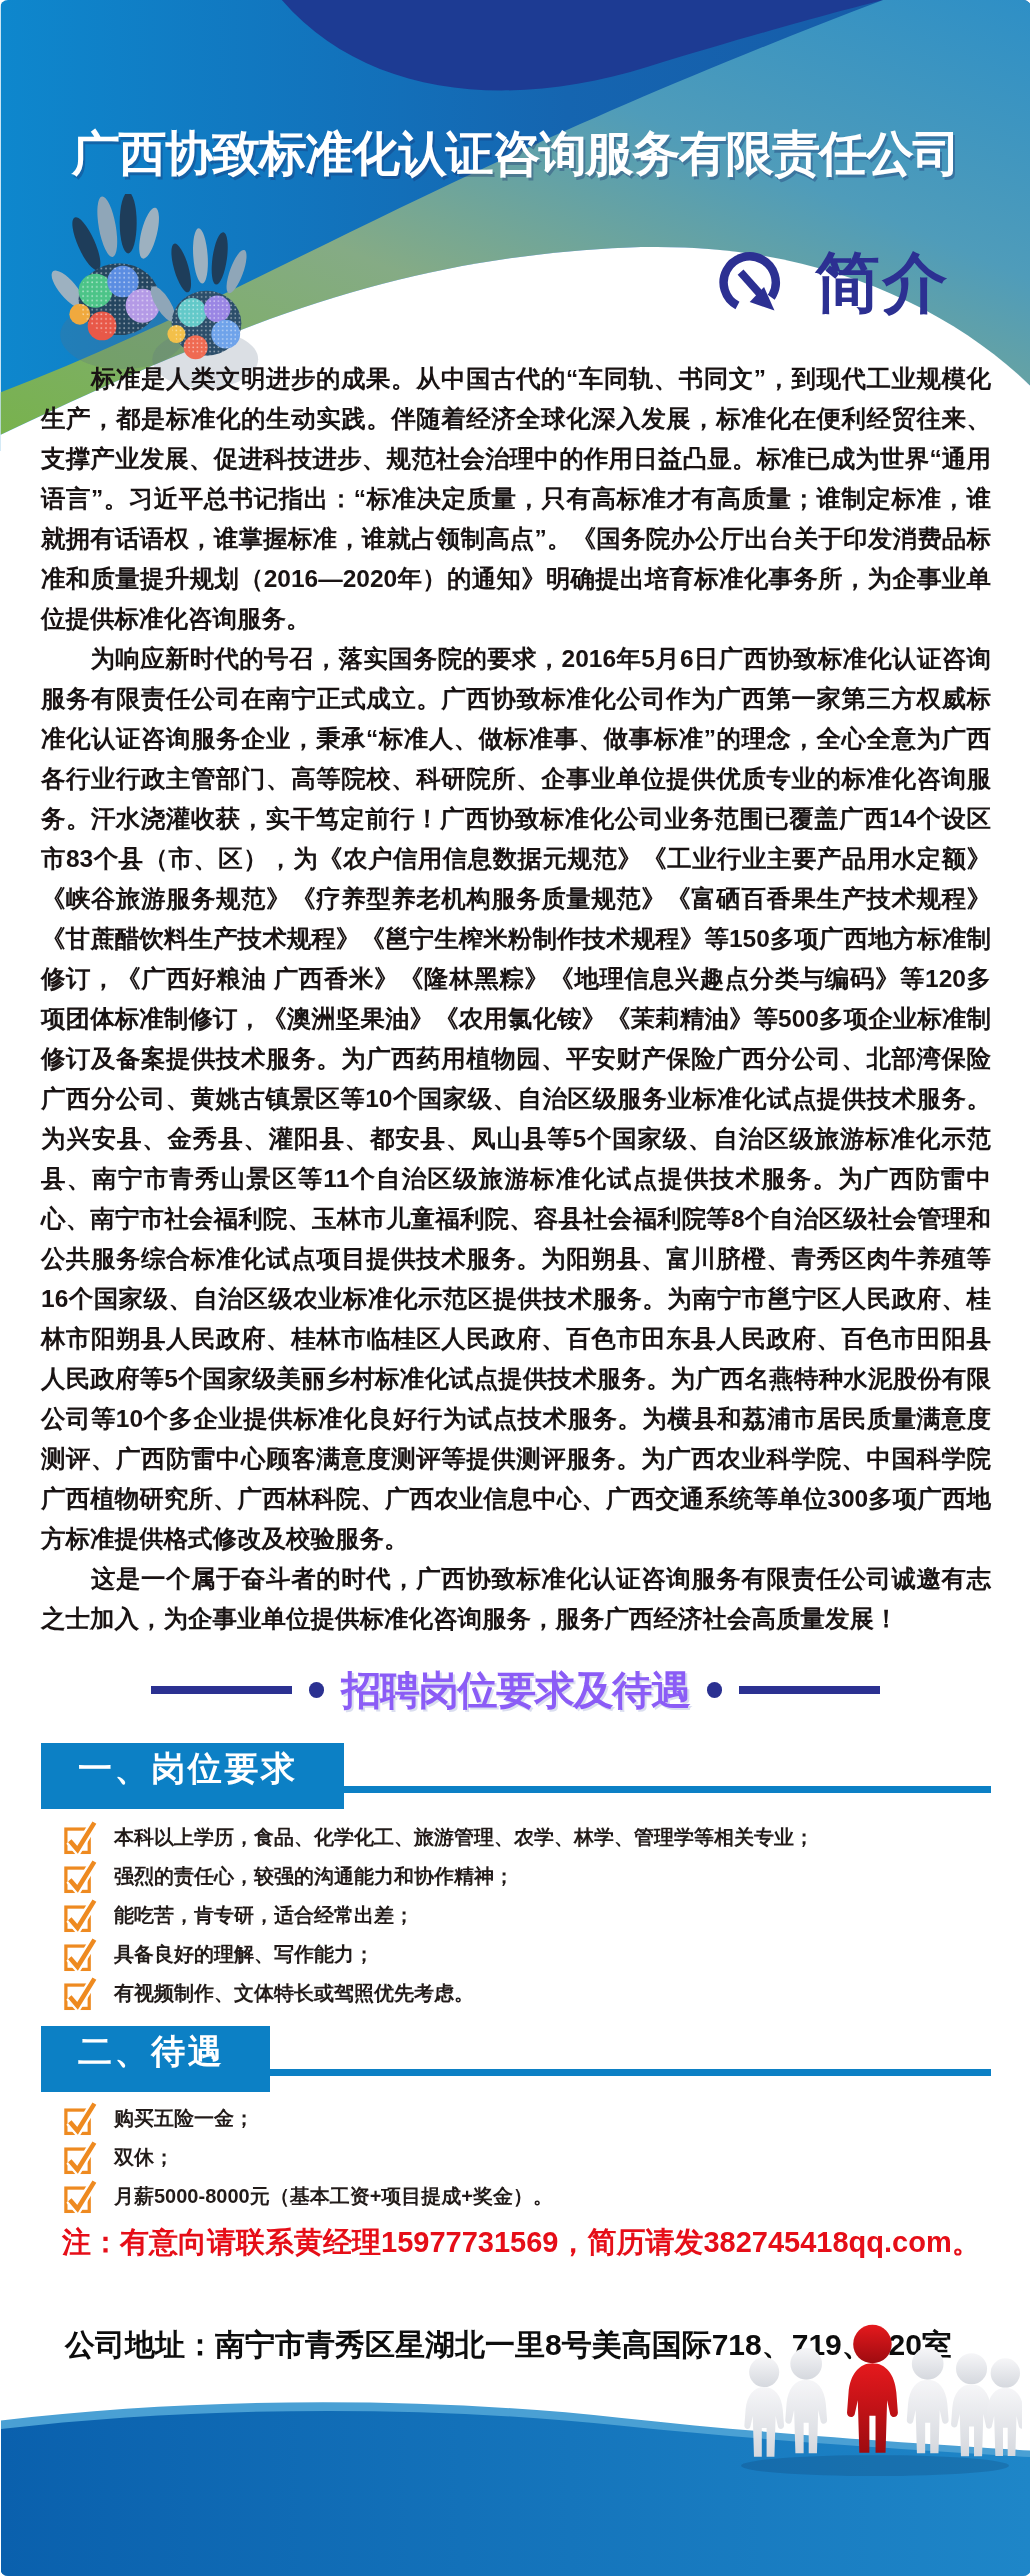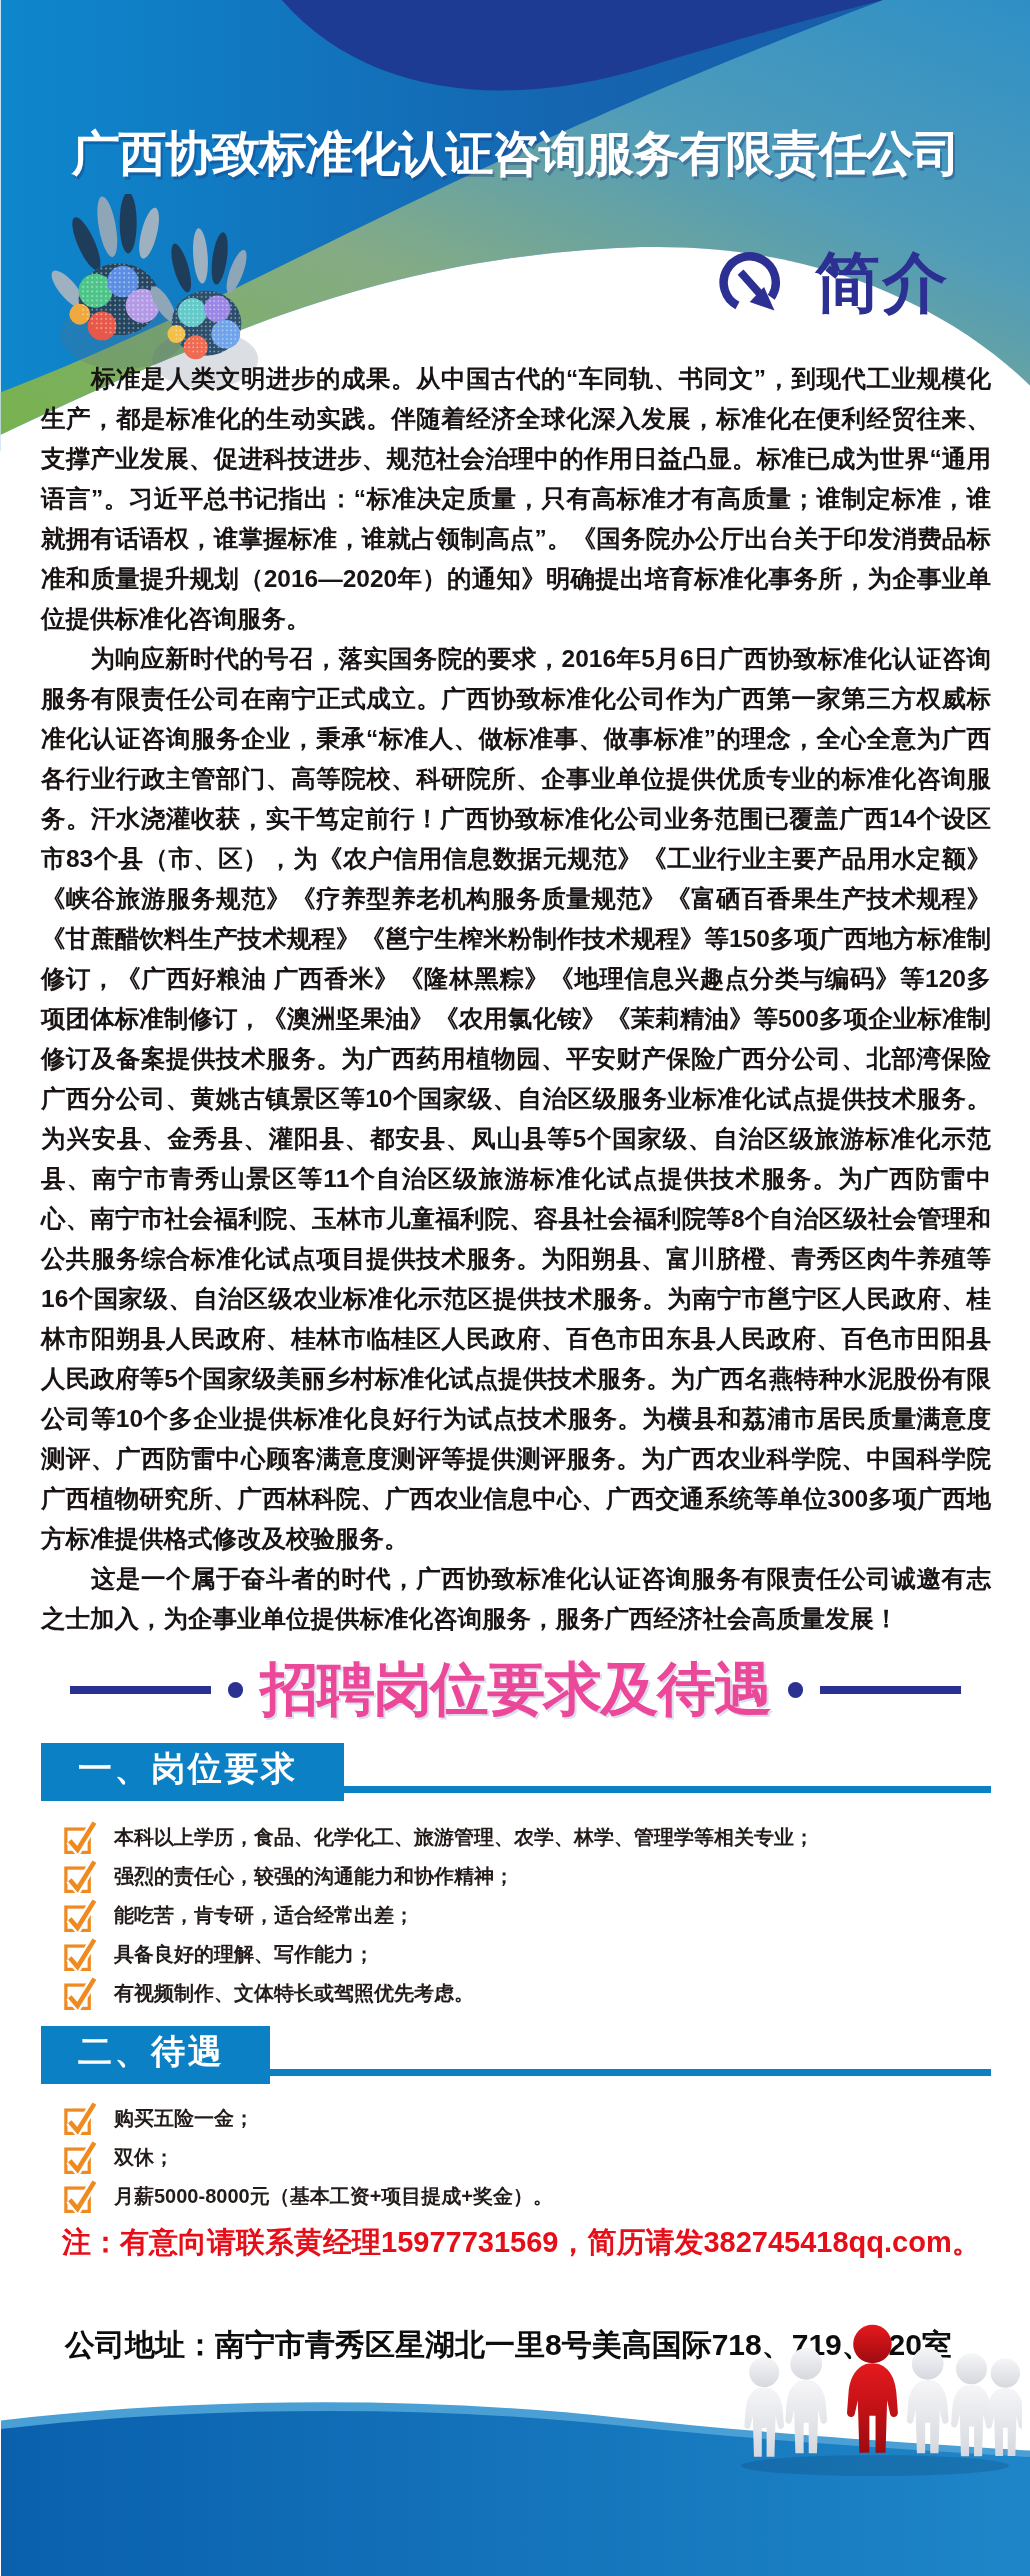--- a/index.html
+++ b/index.html
@@ -1,19 +1,20 @@
 <!DOCTYPE html>
 <html style="font-size:10.5px"><head>
 <meta charset="utf-8">
 <style>
   html,body{margin:0;padding:0;background:#ffffff;}
   .page{
     position:relative;width:1031px;height:2576px;margin:0 auto;
     background:#ffffff;overflow:hidden;
     font-family:"Liberation Sans","DejaVu Sans",sans-serif;
+    border-radius:8px;
   }
   
   .banner-svg{position:absolute;top:0;left:0;}
   .company-title{
     position:absolute;top:122px;left:0;width:1031px;
     text-align:center;color:#ffffff;font-weight:bold;
     font-size:48px;letter-spacing:-1.3px;white-space:nowrap;
     text-shadow:2px 2.6px 0 rgba(25,45,110,0.35);
   }
   .intro-header{
@@ -32,29 +33,29 @@
   }
   .body-text p{margin:0;}
   
   .recruit-title-row{
     position:absolute;top:1654px;left:0;width:1031px;height:72px;
     display:flex;align-items:center;justify-content:center;gap:17px;
   }
   .hline{width:141px;height:7.2px;background:#2b3191;}
   .hdot{width:15.7px;height:15.7px;border-radius:50%;background:#2b3191;}
   .recruit-title{
-    margin:0;color:#ec4899;font-weight:bold;font-size:58px;
+    margin:0;color:#8b5cf6;font-weight:bold;font-size:40px;
     letter-spacing:-1.3px;white-space:nowrap;
     text-shadow:2px 2px 0 rgba(150,160,210,0.35);
   }
   
   .sec-banner{
     position:absolute;left:41px;height:50px;background:#0c80c5;
     color:#ffffff;font-weight:bold;font-size:34px;line-height:50px;
-    padding:0 46px 8px 37px;letter-spacing:2.6px;white-space:nowrap;z-index:2;
+    padding:0 46px 16px 37px;letter-spacing:2.6px;white-space:nowrap;z-index:2;
   }
   .sec-underline{
     position:absolute;left:41px;width:950px;height:7.2px;background:#0c80c5;z-index:1;
   }
   
   .check-list{position:absolute;left:62px;width:936px;}
   .check-item{
     display:flex;align-items:center;gap:17px;height:39px;
     font-size:20px;font-weight:bold;color:#221b19;white-space:nowrap;
   }

